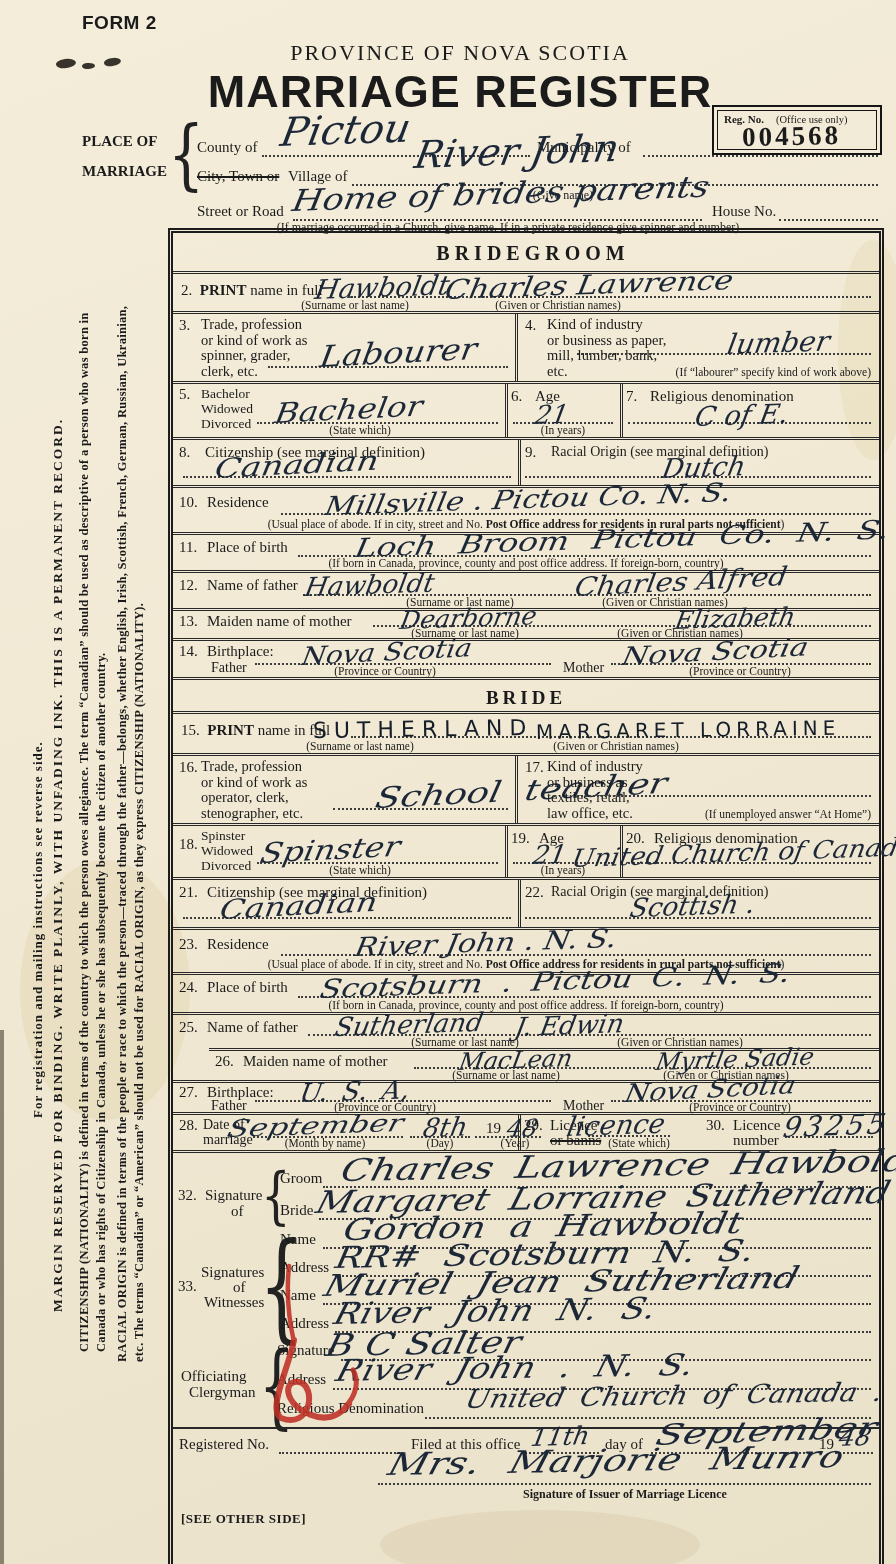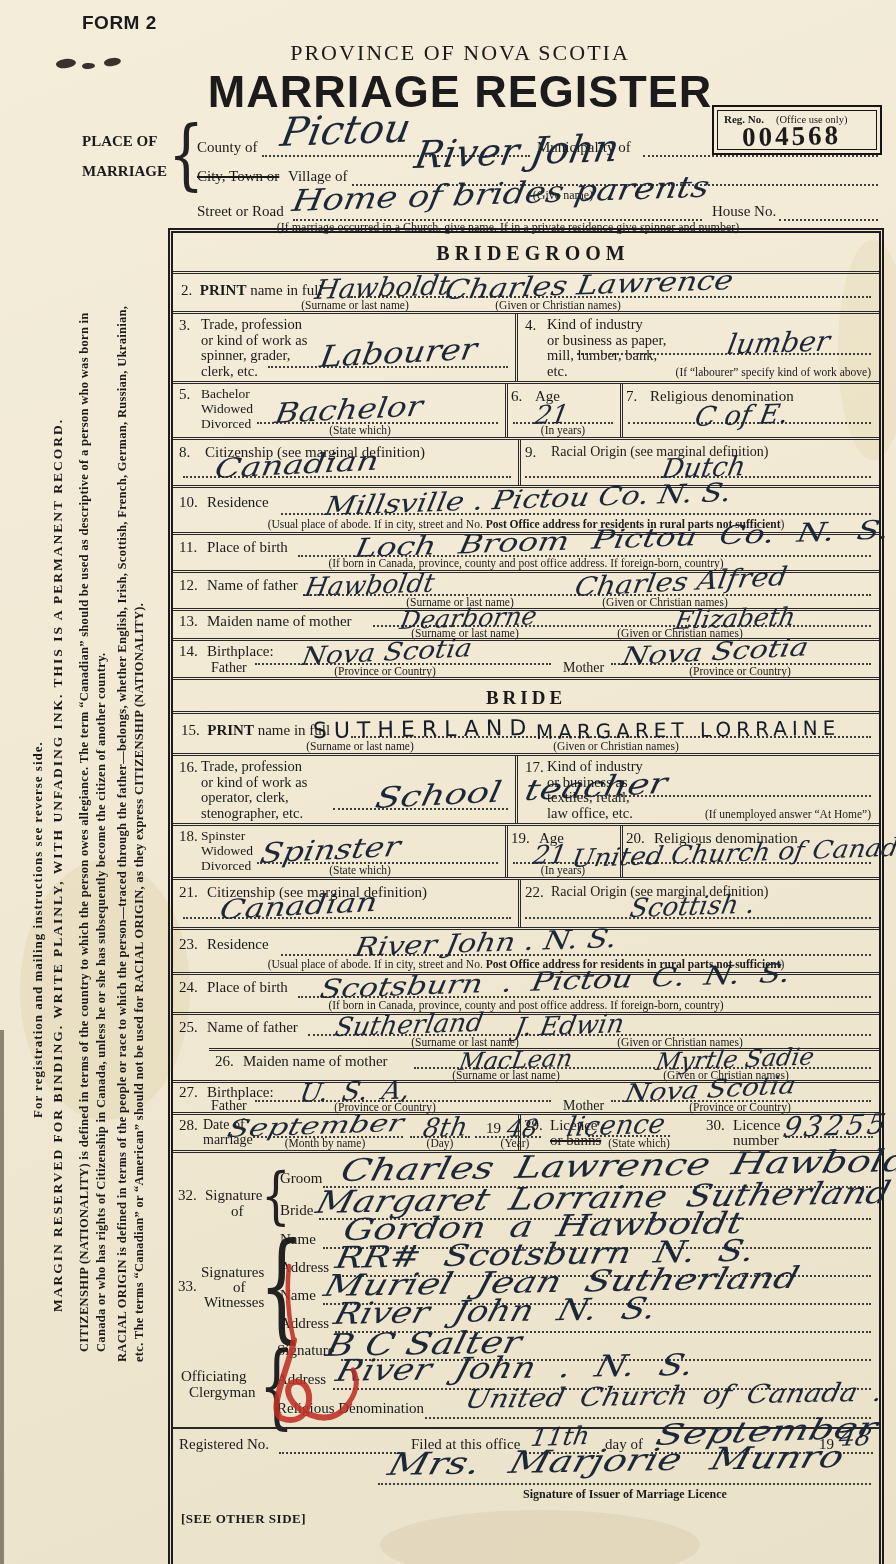--- a/index.html
+++ b/index.html
@@ -234,21 +234,21 @@
 or  business  as
 textiles,    retail,
 law office, etc.</div>
       <div class="dot" style="left:404px;right:8px;bottom:26px;"></div>
       <div class="sub" style="right:8px;bottom:3px;">(If unemployed answer “At Home”)</div>
     </div>
 
     <div class="row" style="height:54px;">
       <div class="vline" style="left:332px;"></div>
       <div class="vline" style="left:447px;"></div>
-      <span class="lbl" style="left:6px;top:2px;">18.</span>
+      <span class="lbl" style="left:6px;top:10px;">18.</span>
       <div class="prelbl" style="left:28px;top:2px;font-size:13.5px;line-height:15px;">Spinster
 Widowed
 Divorced</div>
       <div class="dot" style="left:84px;width:241px;bottom:13px;"></div>
       <div class="sub ctr" style="left:187px;bottom:1px;">(State which)</div>
       <div class="hw" style="left:85px;bottom:9px;font-size:28px;transform:skewX(-14deg) rotate(-3deg) scaleX(1.15);">Spinster</div>
       <span class="lbl" style="left:338px;top:4px;">19.</span>
       <span class="lbl" style="left:366px;top:4px;">Age</span>
       <div class="dot" style="left:340px;width:100px;bottom:13px;"></div>
       <div class="sub ctr" style="left:390px;bottom:1px;">(In years)</div>

